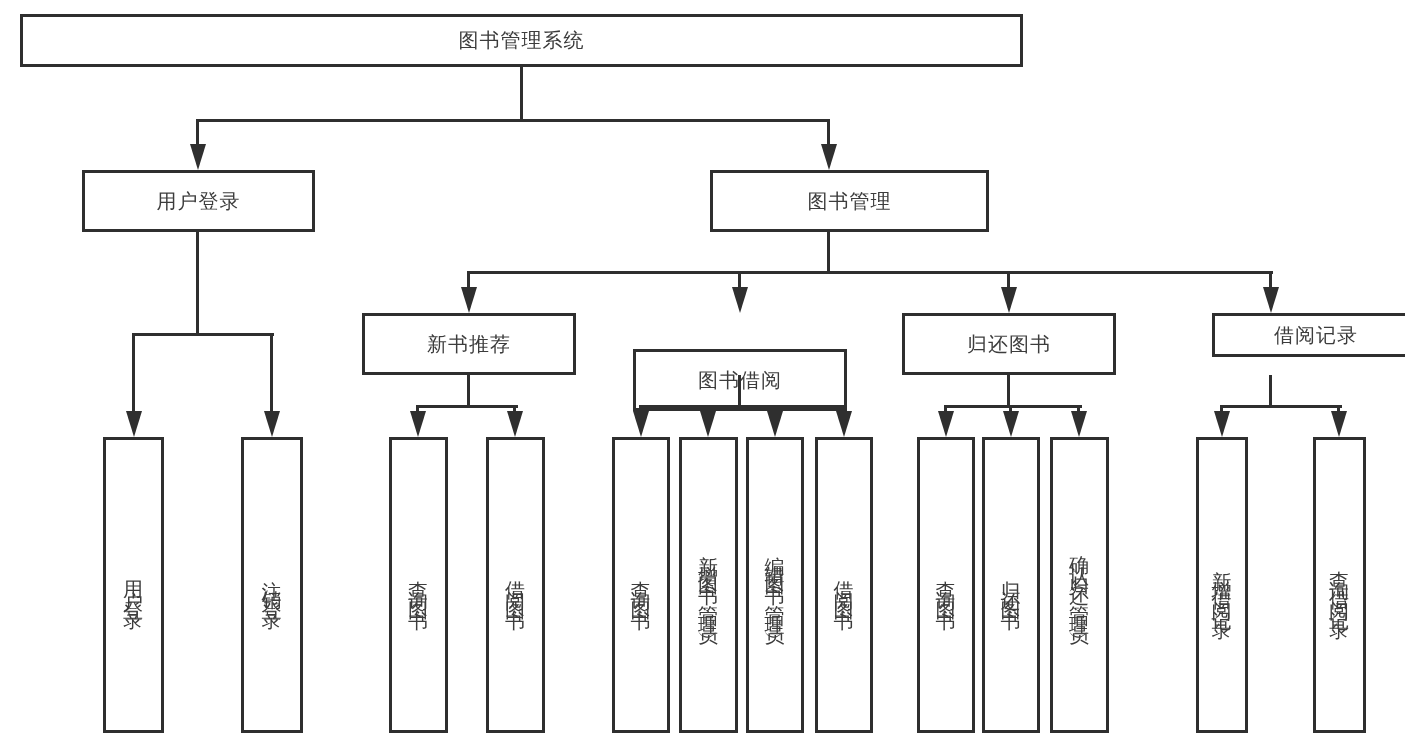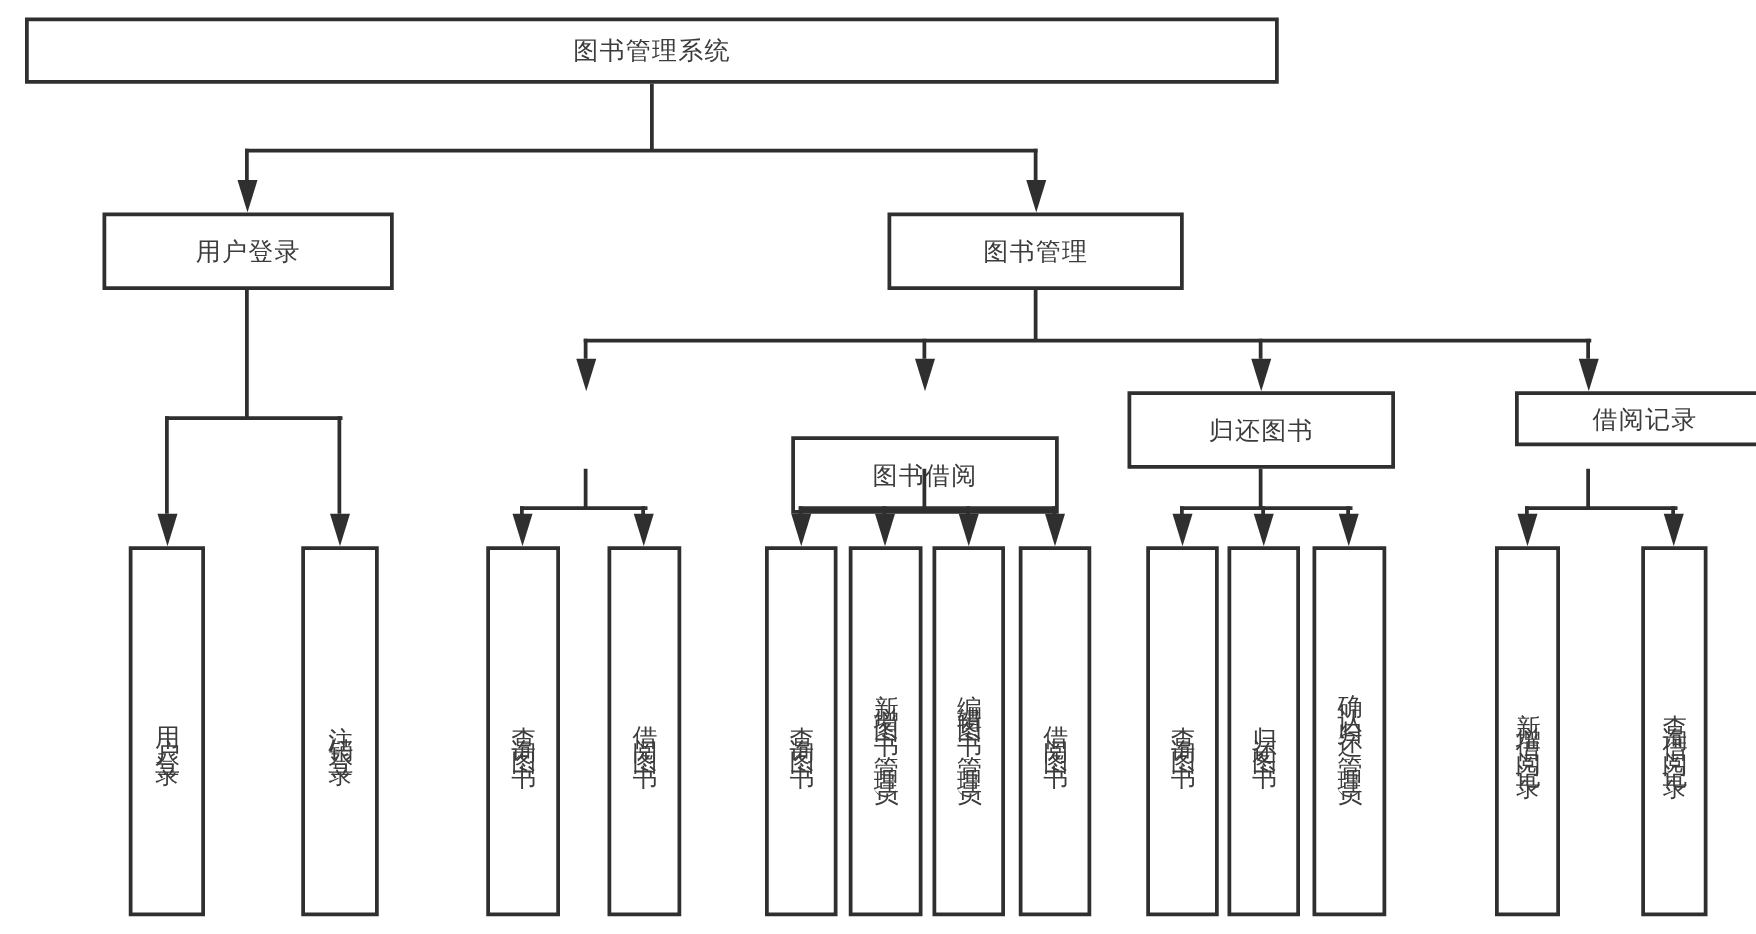--- a/index.html
+++ b/index.html
@@ -33,24 +33,27 @@
 
 <div class="stage">
 
   <div class="box" style="left:20px;top:14px;width:1003px;height:53px;">
     <span>图书管理系统</span>
   </div>
 
   <div class="box" style="left:82px;top:170px;width:233px;height:62px;">
     <span>用户登录</span>
   </div>
-  <div class="box" style="left:710px;top:170px;width:237px;height:62px;">
+  <div class="box" style="left:710px;top:170px;width:279px;height:62px;">
     <span>图书管理</span>
   </div>
 
+  <div class="box" style="left:362px;top:313px;width:214px;height:62px;">
+    <span>新书推荐</span>
+  </div>
   <div class="box" style="left:633px;top:313px;width:214px;height:62px;margin-top:36px;">
     <span>图书借阅</span>
   </div>
   <div class="box" style="left:902px;top:313px;width:214px;height:62px;">
     <span>归还图书</span>
   </div>
   <div class="box" style="left:1212px;top:313px;width:208px;height:44px;">
     <span>借阅记录</span>
   </div>
 

